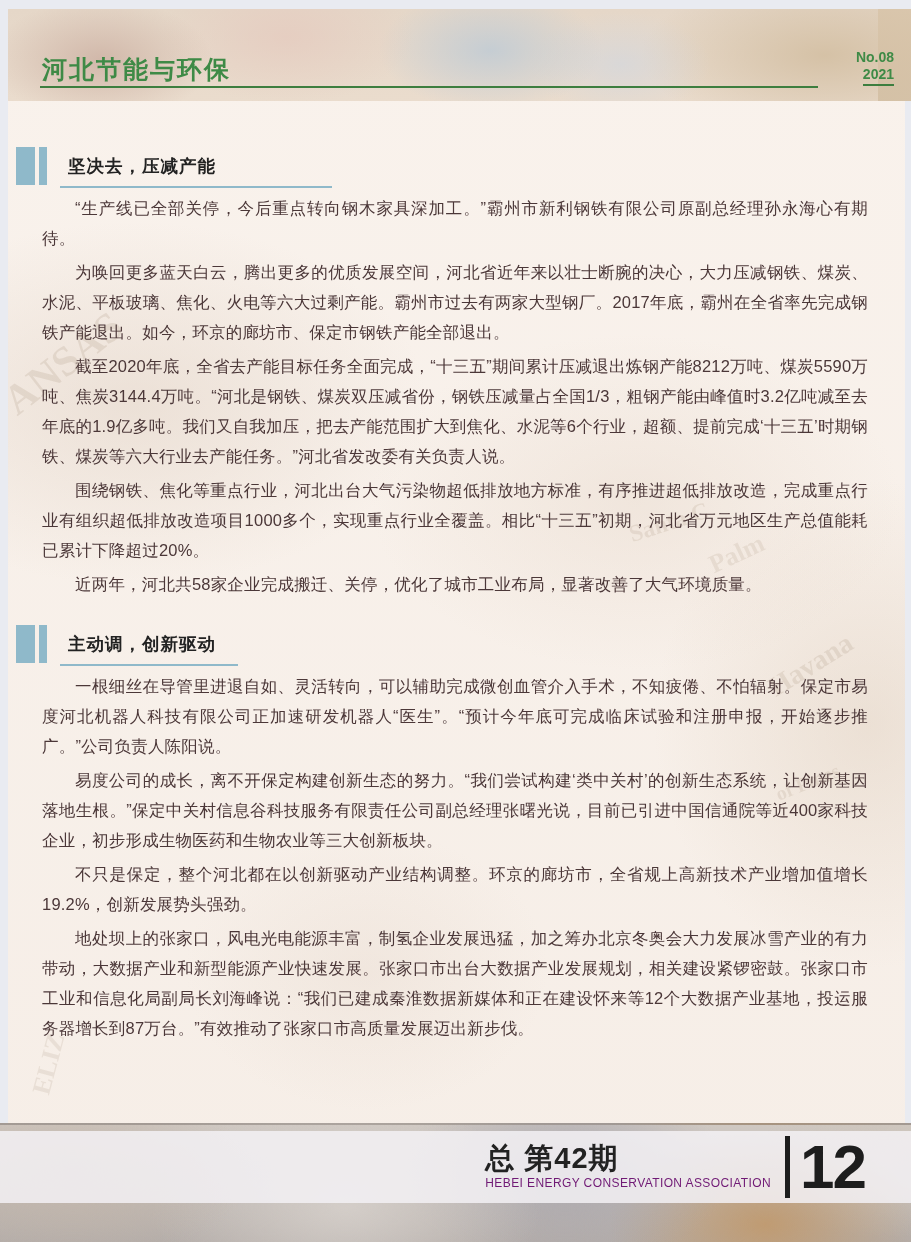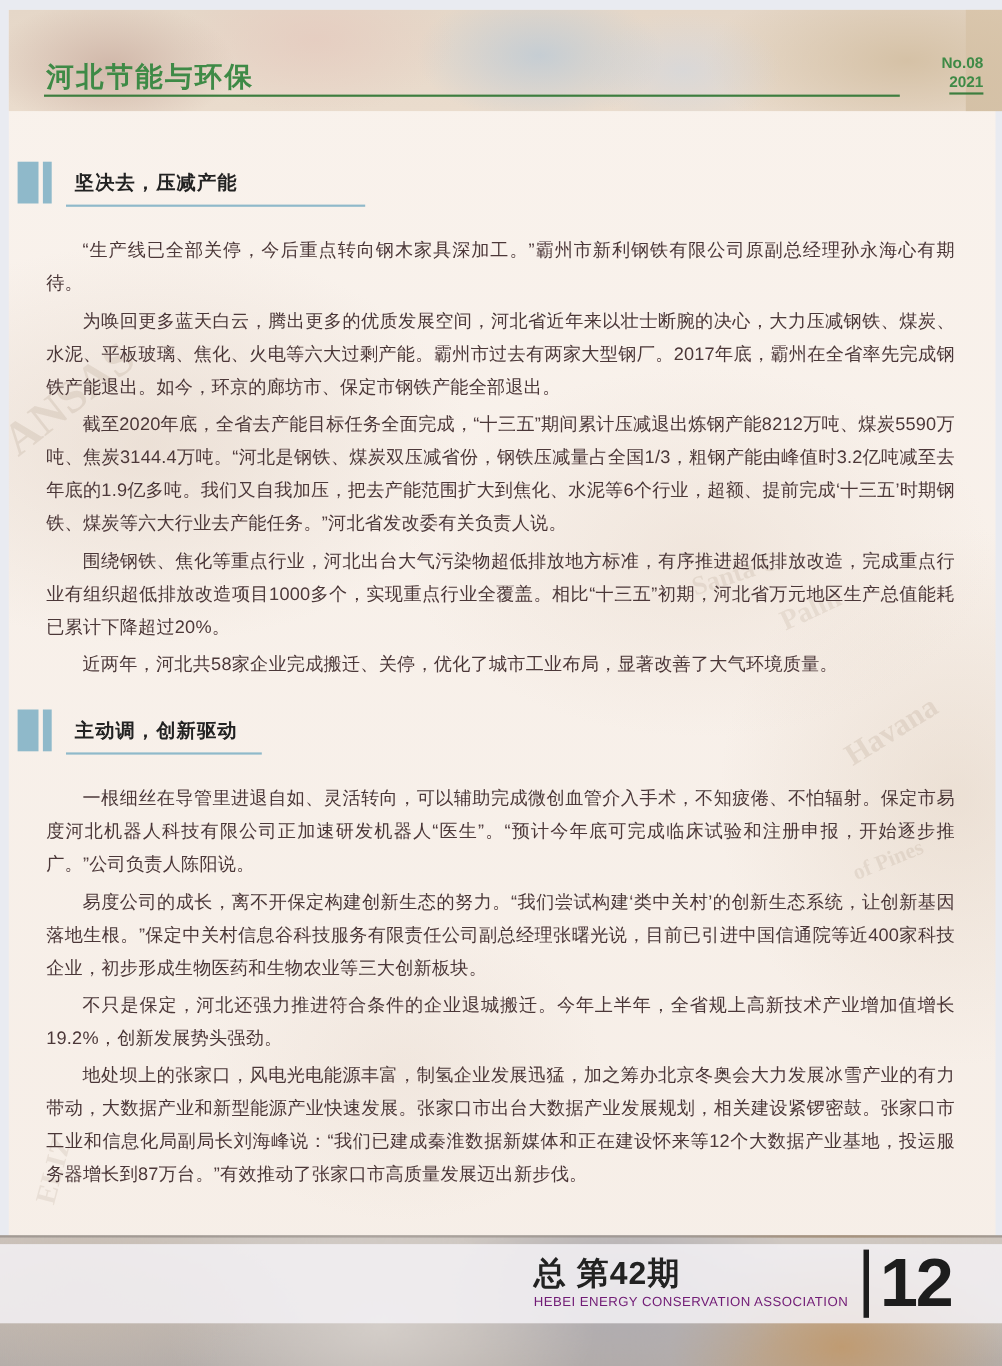--- a/index.html
+++ b/index.html
@@ -53,21 +53,21 @@
   
   .content{position:absolute;left:34px;top:136px;width:826px;}
   .section + .section{margin-top:24px;}
   .sec-head{position:relative;height:42px;margin-left:-26px;display:flex;align-items:center;}
   .bar-thick{width:19px;height:38px;background:#8fb9ca;}
   .bar-thin{width:8px;height:38px;background:#8fb9ca;margin-left:4px;}
   .sec-title{margin-left:21px;font-size:17.5px;font-weight:bold;color:#222;letter-spacing:1px;}
   .sec-underline{position:absolute;left:44px;bottom:-1px;height:2px;background:#8fb9ca;}
   .sec-underline.w1{width:272px;}
   .sec-underline.w2{width:178px;}
-  .sec-body{margin-top:26px;}
+  .sec-body{margin-top:6px;}
   .para{
     margin:0 0 4px 0;font-size:16.5px;line-height:30px;color:#4b3738;
     text-align:justify;text-indent:2em;letter-spacing:.2px;
   }
   
   .bottom-photo{
     position:absolute;left:0;bottom:0;width:911px;height:117px;
     border-top:2px solid rgba(148,138,132,.55);
     background:
       radial-gradient(240px 120px at 8% 40%, rgba(195,182,170,.9), transparent 75%),
@@ -133,21 +133,21 @@
       <div class="section">
         <div class="sec-head">
           <span class="bar-thick"></span>
           <span class="bar-thin"></span>
           <span class="sec-title">主动调，创新驱动</span>
           <span class="sec-underline w2"></span>
         </div>
         <div class="sec-body">
           <p class="para">一根细丝在导管里进退自如、灵活转向，可以辅助完成微创血管介入手术，不知疲倦、不怕辐射。保定市易度河北机器人科技有限公司正加速研发机器人“医生”。“预计今年底可完成临床试验和注册申报，开始逐步推广。”公司负责人陈阳说。</p>
           <p class="para">易度公司的成长，离不开保定构建创新生态的努力。“我们尝试构建‘类中关村’的创新生态系统，让创新基因落地生根。”保定中关村信息谷科技服务有限责任公司副总经理张曙光说，目前已引进中国信通院等近400家科技企业，初步形成生物医药和生物农业等三大创新板块。</p>
-          <p class="para">不只是保定，河北还强力推进符合条件的企业退城搬迁。今年上半年，全省规上高新技术产业增加值增长19.2%，创新发展势头强劲。</p>
+          <p class="para">不只是保定，整个河北都在以创新驱动产业结构调整。环京的廊坊市，全省规上高新技术产业增加值增长19.2%，创新发展势头强劲。</p>
           <p class="para">地处坝上的张家口，风电光电能源丰富，制氢企业发展迅猛，加之筹办北京冬奥会大力发展冰雪产业的有力带动，大数据产业和新型能源产业快速发展。张家口市出台大数据产业发展规划，相关建设紧锣密鼓。张家口市工业和信息化局副局长刘海峰说：“我们已建成秦淮数据新媒体和正在建设怀来等12个大数据产业基地，投运服务器增长到87万台。”有效推动了张家口市高质量发展迈出新步伐。</p>
         </div>
       </div>
 
     </div>
   </div>
 
   <div class="bottom-photo"></div>
   <div class="footer-strip">
     <div class="footer-text">

